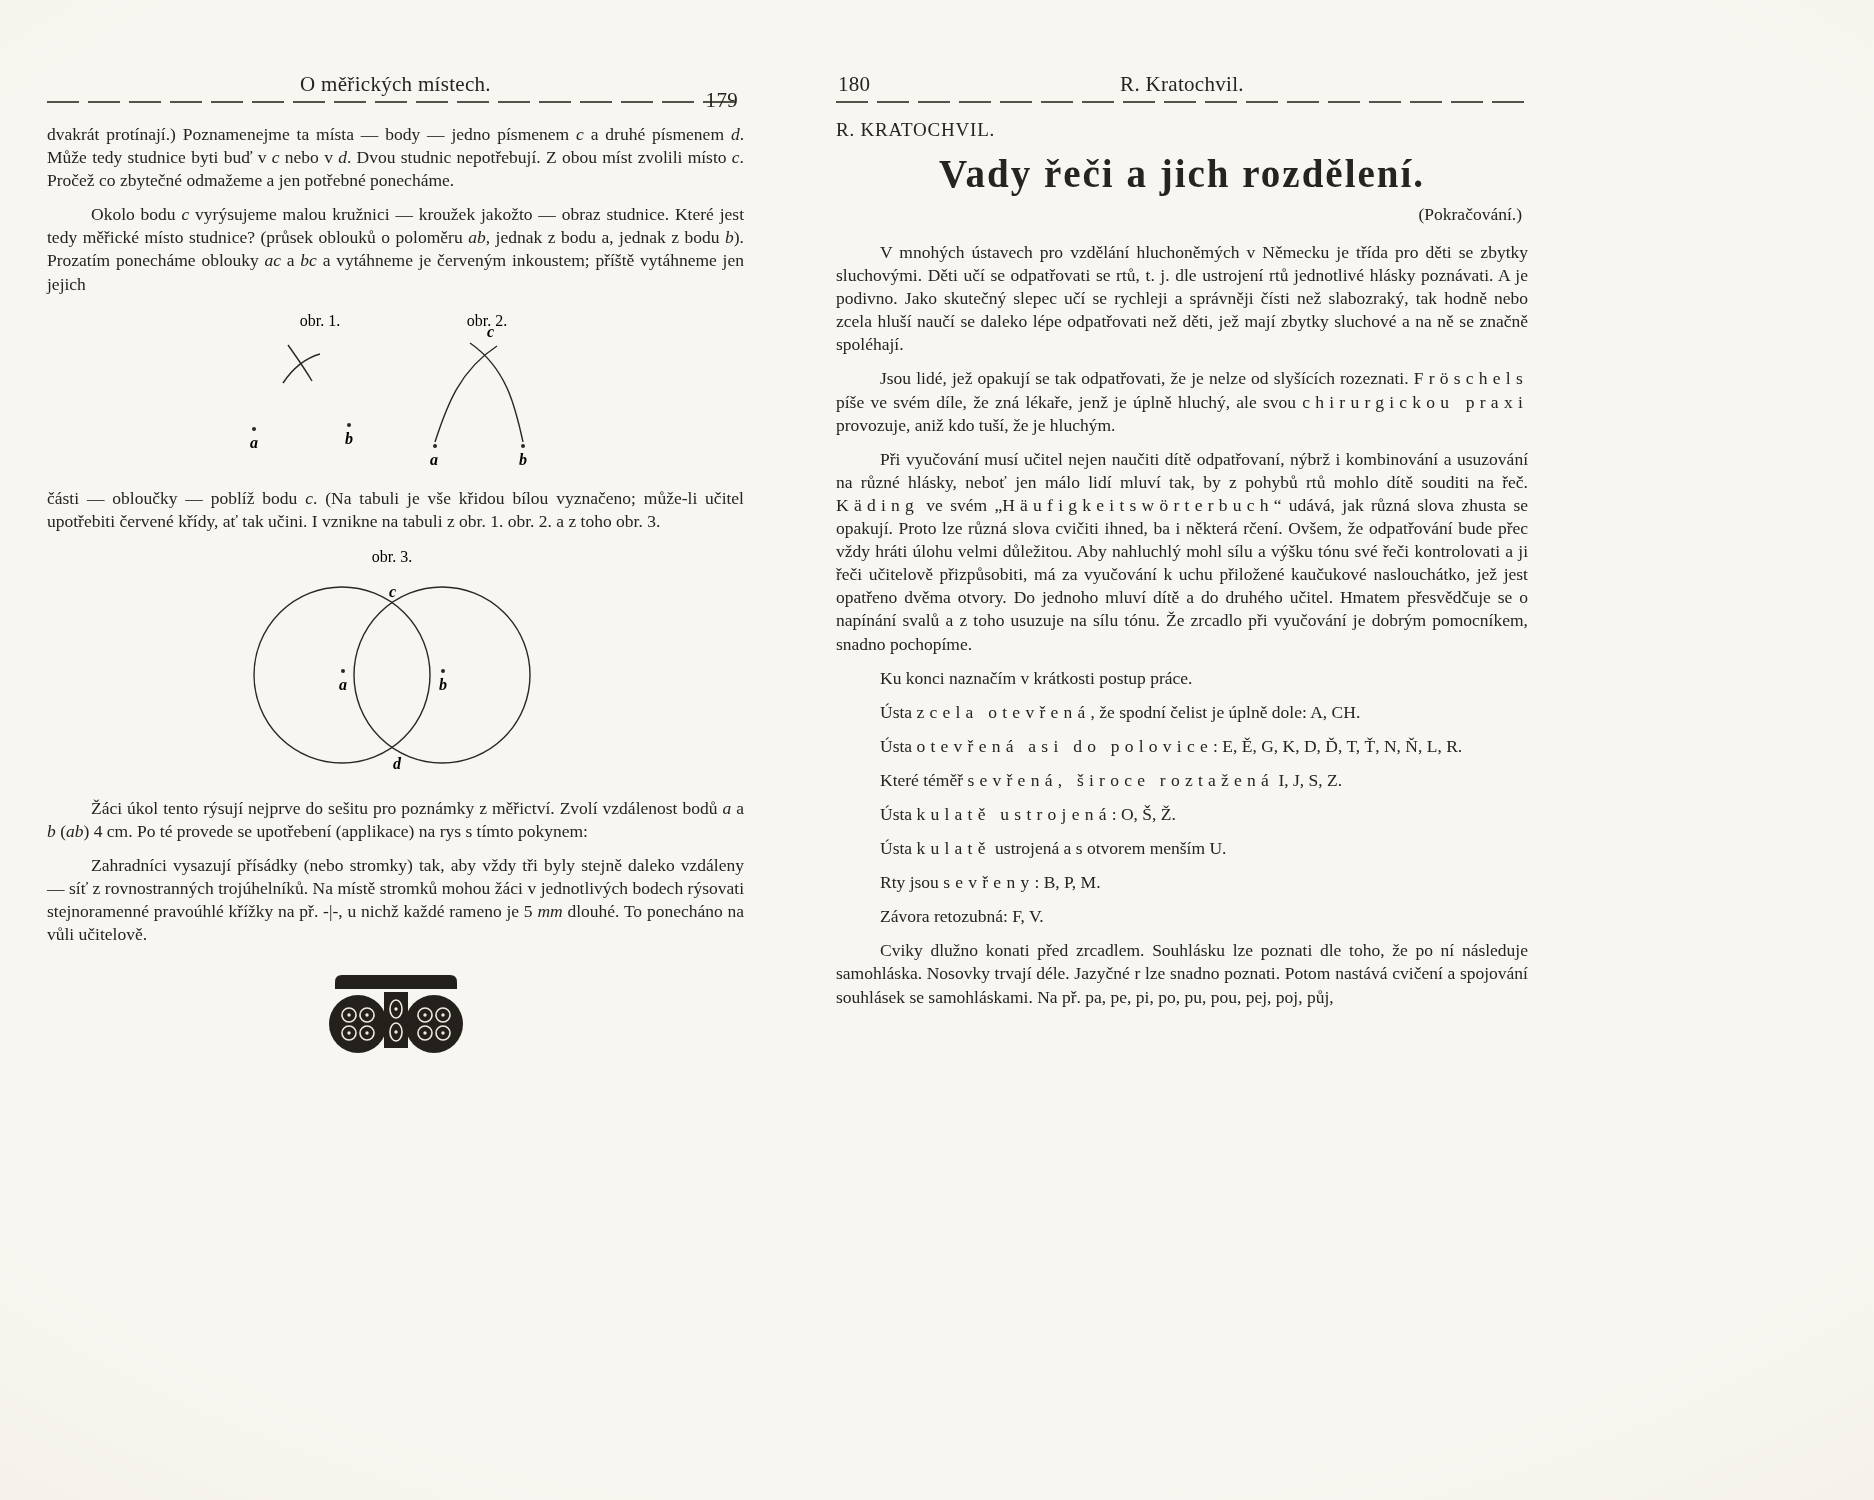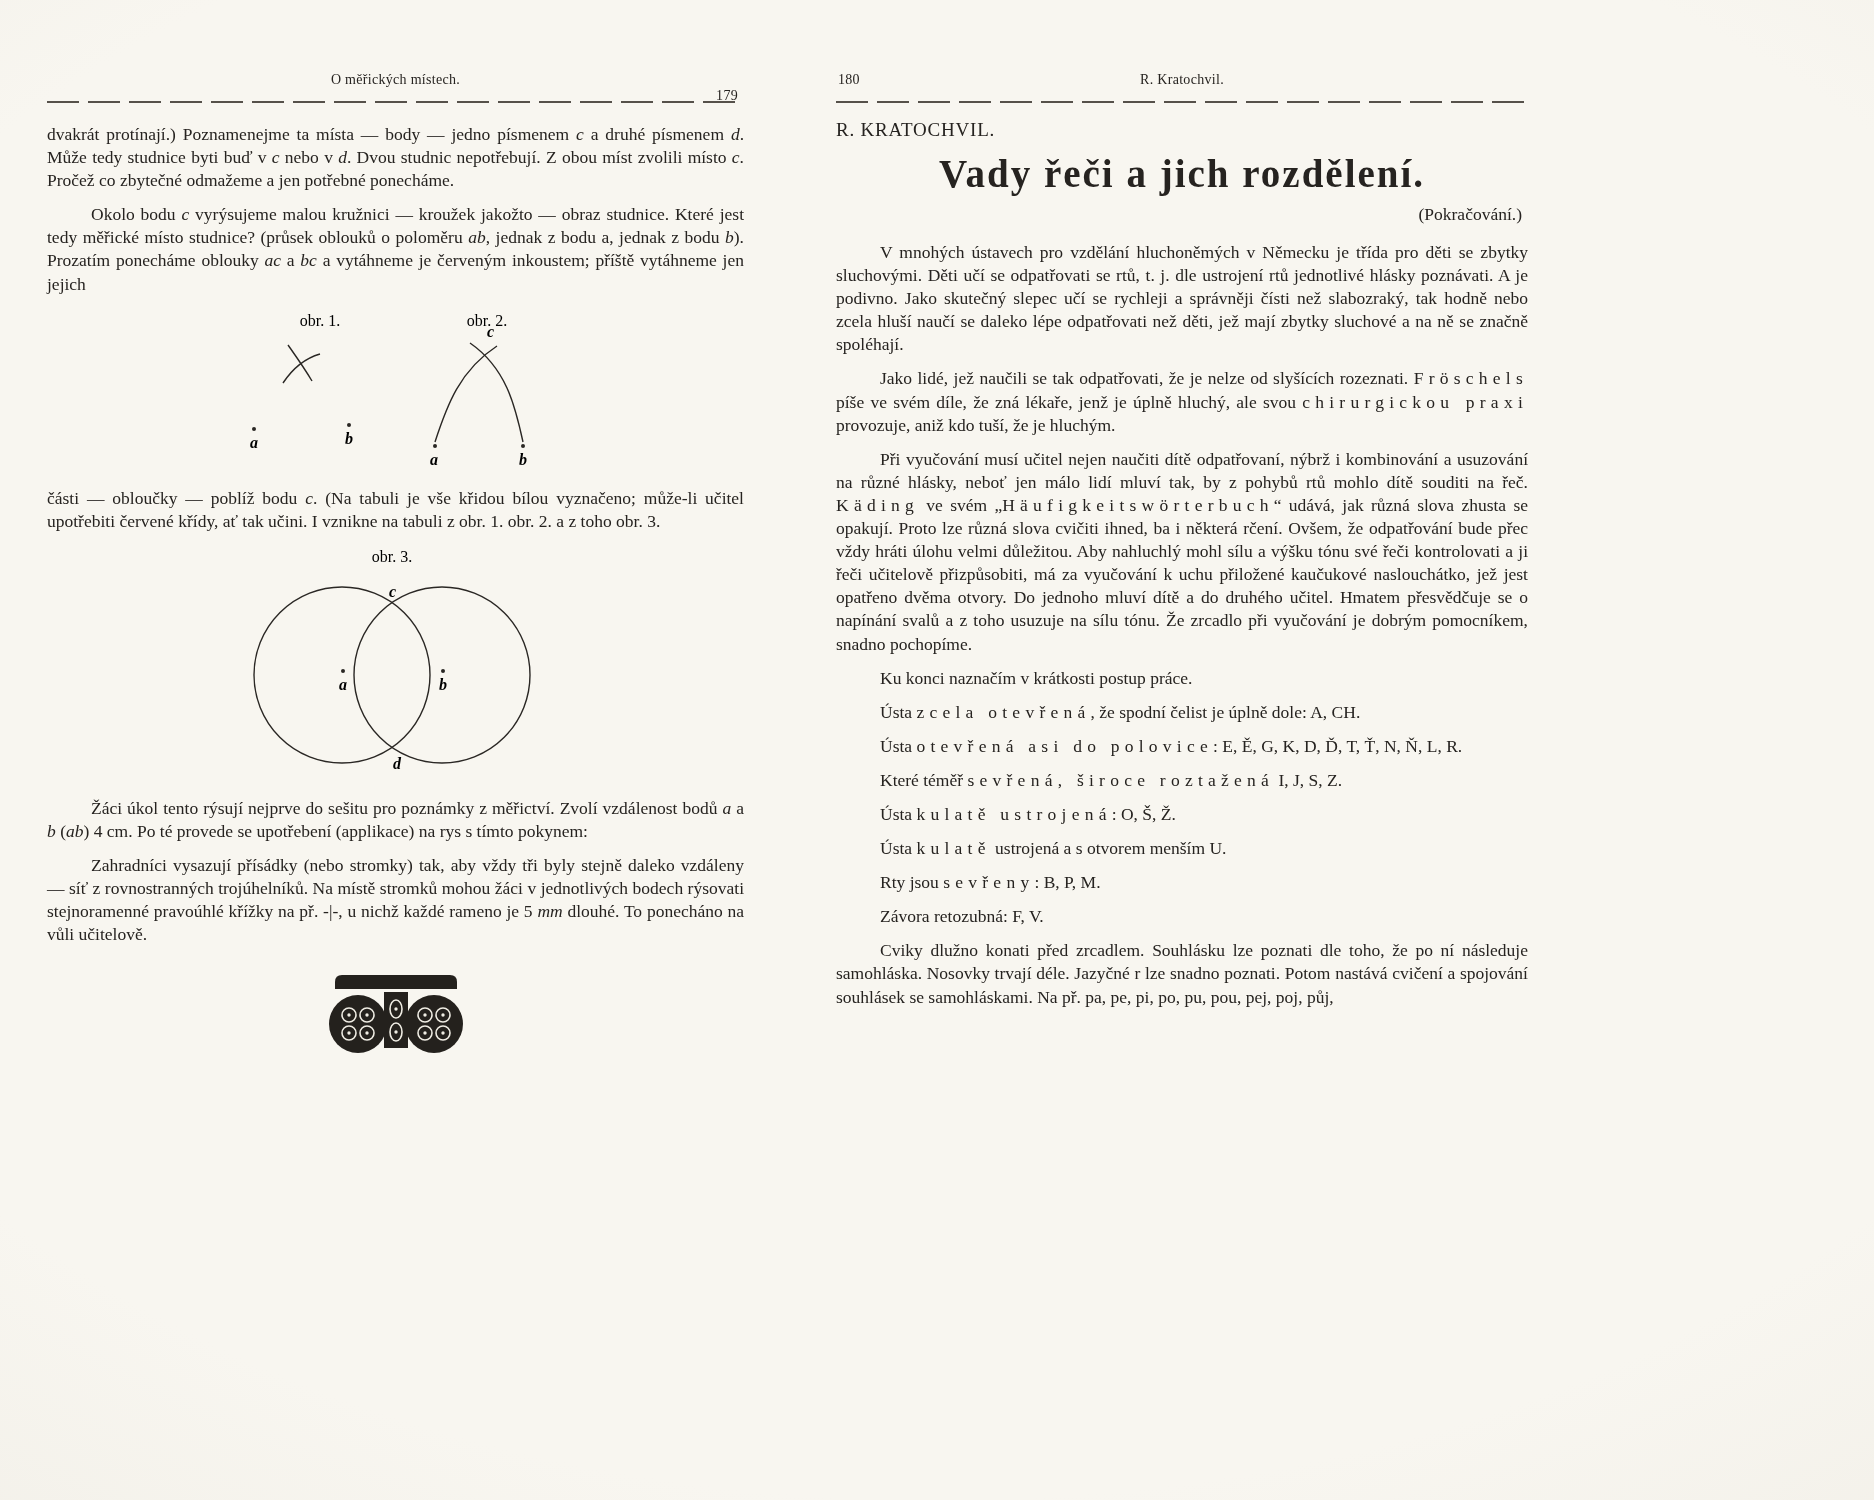--- a/index.html
+++ b/index.html
@@ -8,21 +8,21 @@
     position:relative;
     overflow:hidden;
     background: radial-gradient(ellipse 120% 100% at 50% 45%, #f8f6f0 55%, #ebe8df 100%);
     font-family:"Liberation Serif","DejaVu Serif",serif;
     color:#262320;
   }
   .page { position:absolute; top:0; }
   .page-left  { left:47px;  width:697px; }
   .page-right { left:836px; width:692px; }
 
-  .pg-header { position:relative; margin-top:72px; height:24px; text-align:center; font-size:14px; letter-spacing:.3px; }
+  .pg-header { position:relative; margin-top:72px; height:24px; text-align:center; font-size:21px; letter-spacing:.3px; }
   .hdr-num-right { position:absolute; right:6px; top:8px;margin-top:8px; }
   .hdr-num-left  { position:absolute; left:2px;  top:0; }
   .rule {
     height:2px; margin-top:5px;
     background: repeating-linear-gradient(90deg,#56514a 0 32px, transparent 32px 41px);
   }
 
   .body-text { margin-top:20px; font-size:17.5px; line-height:1.32; text-align:justify; }
   p.para { text-indent:44px; margin-bottom:11px; }
   p.para.noindent { text-indent:0; }
@@ -156,21 +156,21 @@
     </header>
     <div class="rule"></div>
 
     <div class="author-line">R. KRATOCHVIL.</div>
     <h1 class="article-title">Vady řeči a jich rozdělení.</h1>
     <div class="continuation">(Pokračování.)</div>
 
     <div class="body-text">
       <div>
           <p class="para"><span>V mnohých ústavech pro vzdělání hluchoněmých v Německu je třída pro děti se zbytky sluchovými. Děti učí se odpatřovati se rtů, t. j. dle ustrojení rtů jednotlivé hlásky poznávati. A je podivno. Jako skutečný slepec učí se rychleji a správněji čísti než slabozraký, tak hodně nebo zcela hluší naučí se daleko lépe odpatřovati než děti, jež mají zbytky sluchové a na ně se značně spoléhají.</span></p>
-          <p class="para"><span>Jako lidé, jež naučili se tak odpatřovati, že je nelze od slyšících rozeznati. </span><span class="spc">Fröschels</span><span> píše ve svém díle, že zná lékaře, jenž je úplně hluchý, ale svou </span><span class="spc">chirurgickou praxi</span><span> provozuje, aniž kdo tuší, že je hluchým.</span></p>
+          <p class="para"><span>Jsou lidé, jež opakují se tak odpatřovati, že je nelze od slyšících rozeznati. </span><span class="spc">Fröschels</span><span> píše ve svém díle, že zná lékaře, jenž je úplně hluchý, ale svou </span><span class="spc">chirurgickou praxi</span><span> provozuje, aniž kdo tuší, že je hluchým.</span></p>
           <p class="para"><span>Při vyučování musí učitel nejen naučiti dítě odpatřovaní, nýbrž i kombinování a usuzování na různé hlásky, neboť jen málo lidí mluví tak, by z pohybů rtů mohlo dítě souditi na řeč. </span><span class="spc">Käding</span><span> ve svém „</span><span class="spc">Häufigkeitswörterbuch</span><span>“ udává, jak různá slova zhusta se opakují. Proto lze různá slova cvičiti ihned, ba i některá rčení. Ovšem, že odpatřování bude přec vždy hráti úlohu velmi důležitou. Aby nahluchlý mohl sílu a výšku tónu své řeči kontrolovati a ji řeči učitelově přizpůsobiti, má za vyučování k uchu přiložené kaučukové naslouchátko, jež jest opatřeno dvěma otvory. Do jednoho mluví dítě a do druhého učitel. Hmatem přesvědčuje se o napínání svalů a z toho usuzuje na sílu tónu. Že zrcadlo při vyučování je dobrým pomocníkem, snadno pochopíme.</span></p>
           <p class="para"><span>Ku konci naznačím </span><span class="bd">v krátkosti</span><span> postup práce.</span></p>
           <p class="para"><span>Ústa </span><span class="spc">zcela otevřená</span><span>, že spodní čelist je úplně dole: A, CH.</span></p>
           <p class="para"><span>Ústa </span><span class="spc">otevřená asi do polovice</span><span>: E, Ě, G, K, D, Ď, T, Ť, N, Ň, L, R.</span></p>
           <p class="para"><span>Které téměř </span><span class="spc">sevřená, široce roztažená</span><span> I, J, S, Z.</span></p>
           <p class="para"><span>Ústa </span><span class="spc">kulatě ustrojená</span><span>: O, Š, Ž.</span></p>
           <p class="para"><span>Ústa </span><span class="spc">kulatě</span><span> ustrojená a s otvorem menším U.</span></p>
           <p class="para"><span>Rty jsou </span><span class="spc">sevřeny</span><span>: B, P, M.</span></p>
           <p class="para"><span>Závora retozubná: F, V.</span></p>
           <p class="para"><span>Cviky dlužno konati před zrcadlem. Souhlásku lze poznati dle toho, že po ní následuje samohláska. Nosovky trvají déle. Jazyčné </span><span class="bd">r</span><span> lze snadno poznati. Potom nastává cvičení a spojování souhlásek se samohláskami. Na př. pa, pe, pi, po, pu, pou, pej, poj, půj,</span></p>

